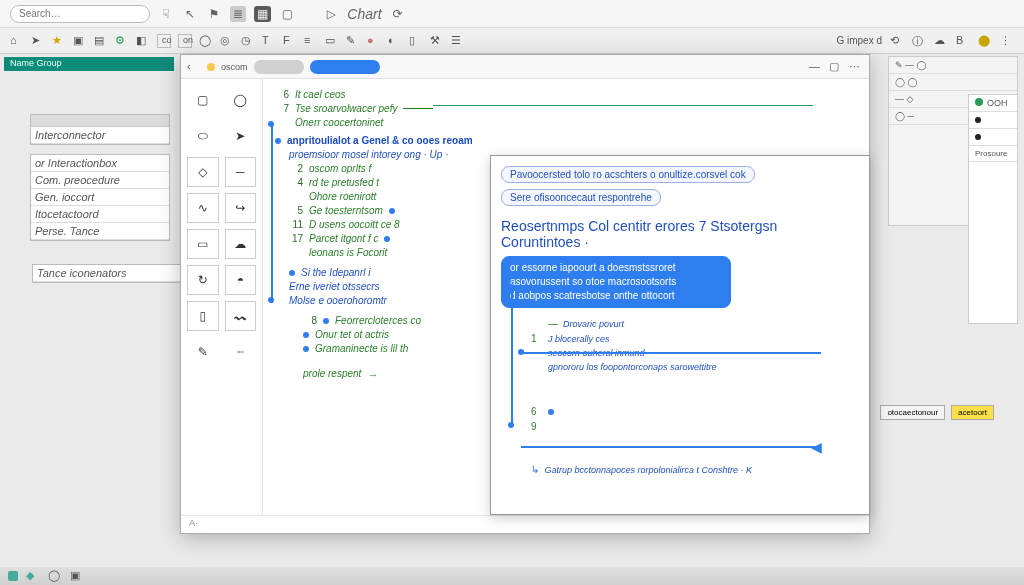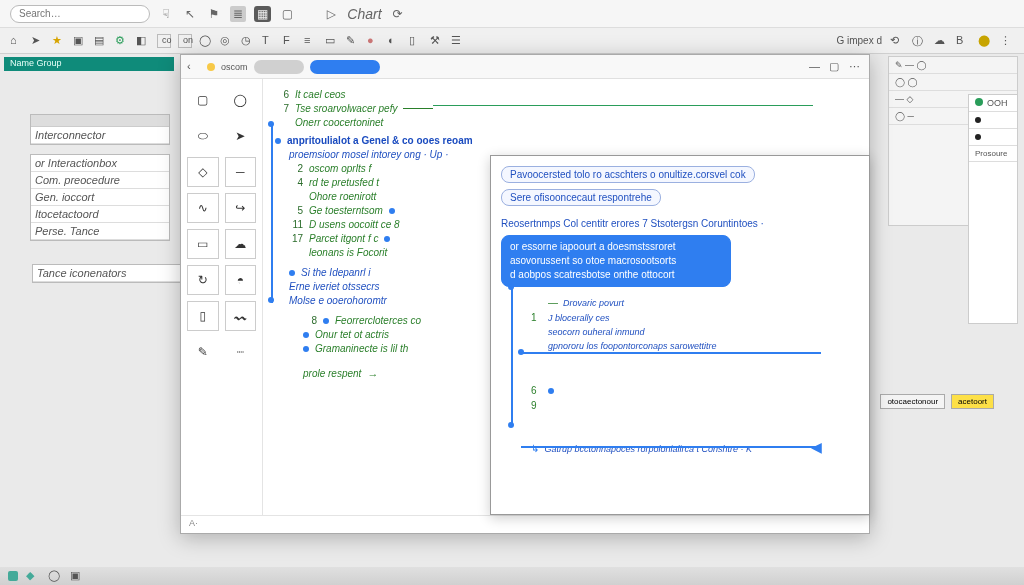--- a/index.html
+++ b/index.html
@@ -239,21 +239,21 @@
     <div class="row">— ◇</div>
     <div class="row">◯ ─</div>
   </div>
   <div class="side-panel" style="right:6px;top:40px;width:50px;height:230px;background:#fff">
     <div class="row"><span class="dot-green"></span><span>OOH</span></div>
     <div class="row"><span class="dot-blk"></span></div>
     <div class="row"><span class="dot-blk"></span></div>
     <div class="row" style="font-size:8px">Prosoure</div>
   </div>
 
-  <div style="position:absolute;right:30px;top:340px;display:flex;gap:6px">
+  <div style="position:absolute;right:30px;top:351px;display:flex;gap:6px">
     <button style="font-size:8px;padding:2px 6px;border:1px solid #aaa;background:#f4f4f4">otocaectonour</button>
     <button style="font-size:8px;padding:2px 6px;border:1px solid #aaa;background:#fde047">acetoort</button>
   </div>
 </div>
 
 <div class="popup">
   <div class="popup-header">
     <span class="mini-icon">‹</span>
     <span class="dot y"></span>
     <span style="font-size:9px;color:#555">oscom</span>
@@ -376,21 +376,21 @@
 
       <div style="position:absolute;left:170px;top:26px;width:380px;border-top:1px solid #2a9d5a"></div>
     </div>
   </div>
   <div style="height:18px;border-top:1px solid #e4e4e4;font-size:9px;color:#888;padding:2px 8px">A·</div>
 </div>
 
 <div class="overlay-panel">
   <div class="chip">Pavoocersted tolo ro acschters o onultize.corsvel cok</div><br>
   <div class="chip">Sere ofisooncecaut respontrehe</div><br>
-  <div style="font-size:10px;color:#2050c0;margin:6px 0">Reosertnmps Col centitr erores 7 Stsotergsn Coruntintoes ·</div>
+  <div style="font-size:14px;color:#2050c0;margin:6px 0">Reosertnmps Col centitr erores 7 Stsotergsn Coruntintoes ·</div>
   <div class="chip fill" style="display:block;white-space:normal;line-height:1.4;padding:4px 8px;width:230px">
     <div>or essorne iapoourt a doesmstssroret</div>
     <div>asovorussent so otoe macrosootsorts</div>
     <div>d aobpos scatresbotse onthe ottocort</div>
   </div>
 
   
   <div class="v-line-blue" style="left:20px;top:130px;height:140px"></div>
   <div class="end-dot" style="left:17px;top:128px"></div>
   <div class="end-dot" style="left:17px;top:266px"></div>

